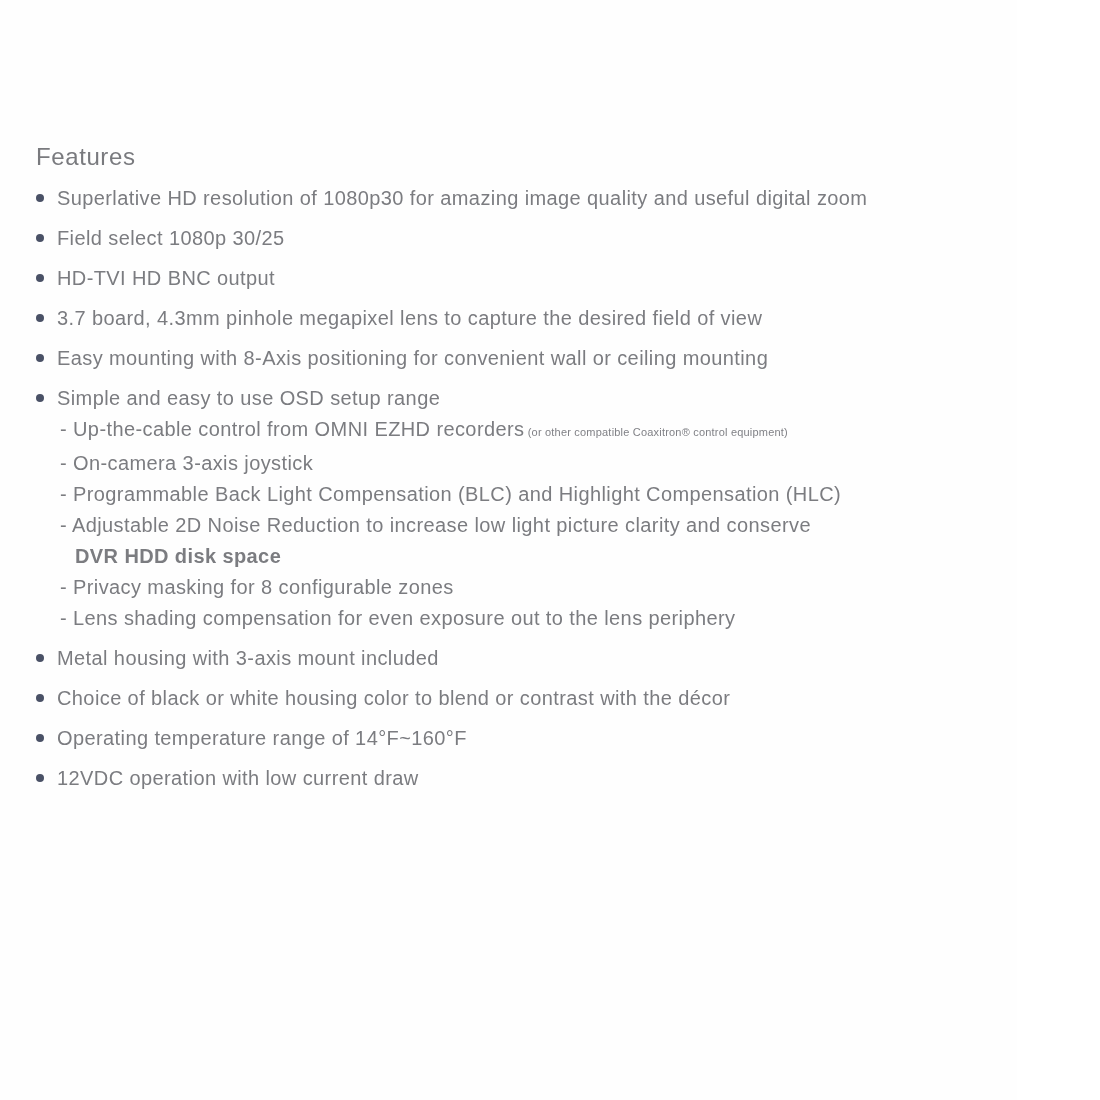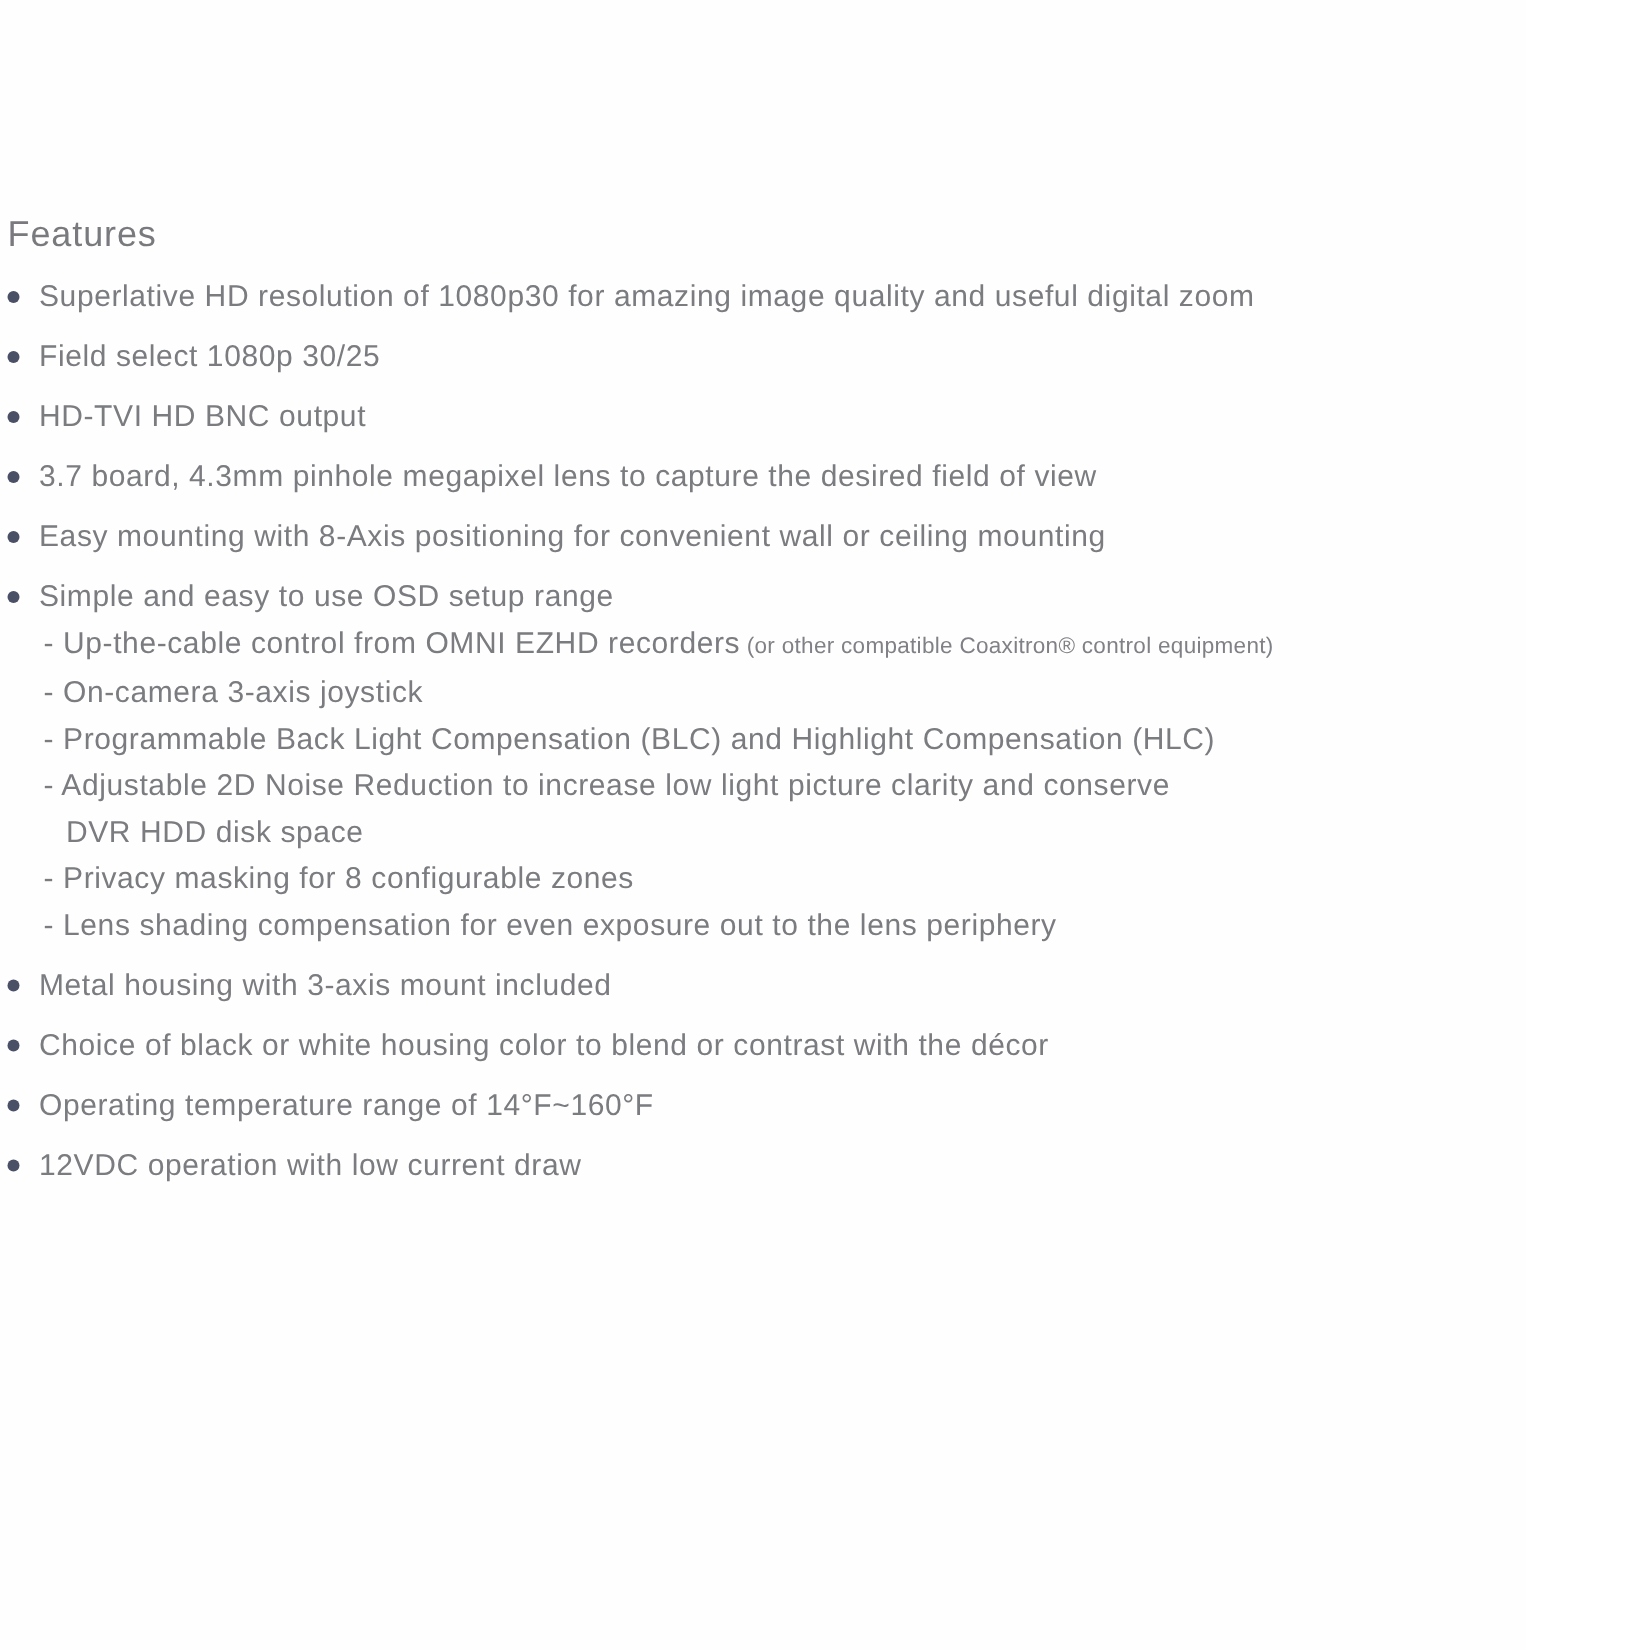--- a/index.html
+++ b/index.html
@@ -12,21 +12,21 @@
     height: 1100px;
     overflow: hidden;
     font-family: "Liberation Sans", sans-serif;
     color: #7b7c80;
     -webkit-font-smoothing: antialiased;
   }
   .page {
     box-sizing: border-box;
     width: 1017px;
     height: 1100px;
-    padding: 143px 28px 0 5px;
+    padding: 143px 28px 0 36px;
     background: #fefefe;
   }
   .features-title {
     font-size: 24px;
     font-weight: 400;
     letter-spacing: 0.6px;
     color: #797a7e;
     margin: 0 0 15px 0;
     line-height: 28px;
   }
@@ -57,23 +57,24 @@
     line-height: 24px;
     letter-spacing: 0.4px;
     color: #7b7c80;
   }
   .sub-line {
     margin-top: 7px;
     margin-left: 3px;
   }
   .sub-line.cont {
     padding-left: 15px;
+    font-weight: bold;
   }
   .small-note {
-    font-size: 15px;
+    font-size: 11px;
     letter-spacing: 0.2px;
     color: #808186;
   }
 </style>
 </head>
 <body>
 
 <div class="page">
   <h1 class="features-title">Features</h1>
   <ul class="features-list">

